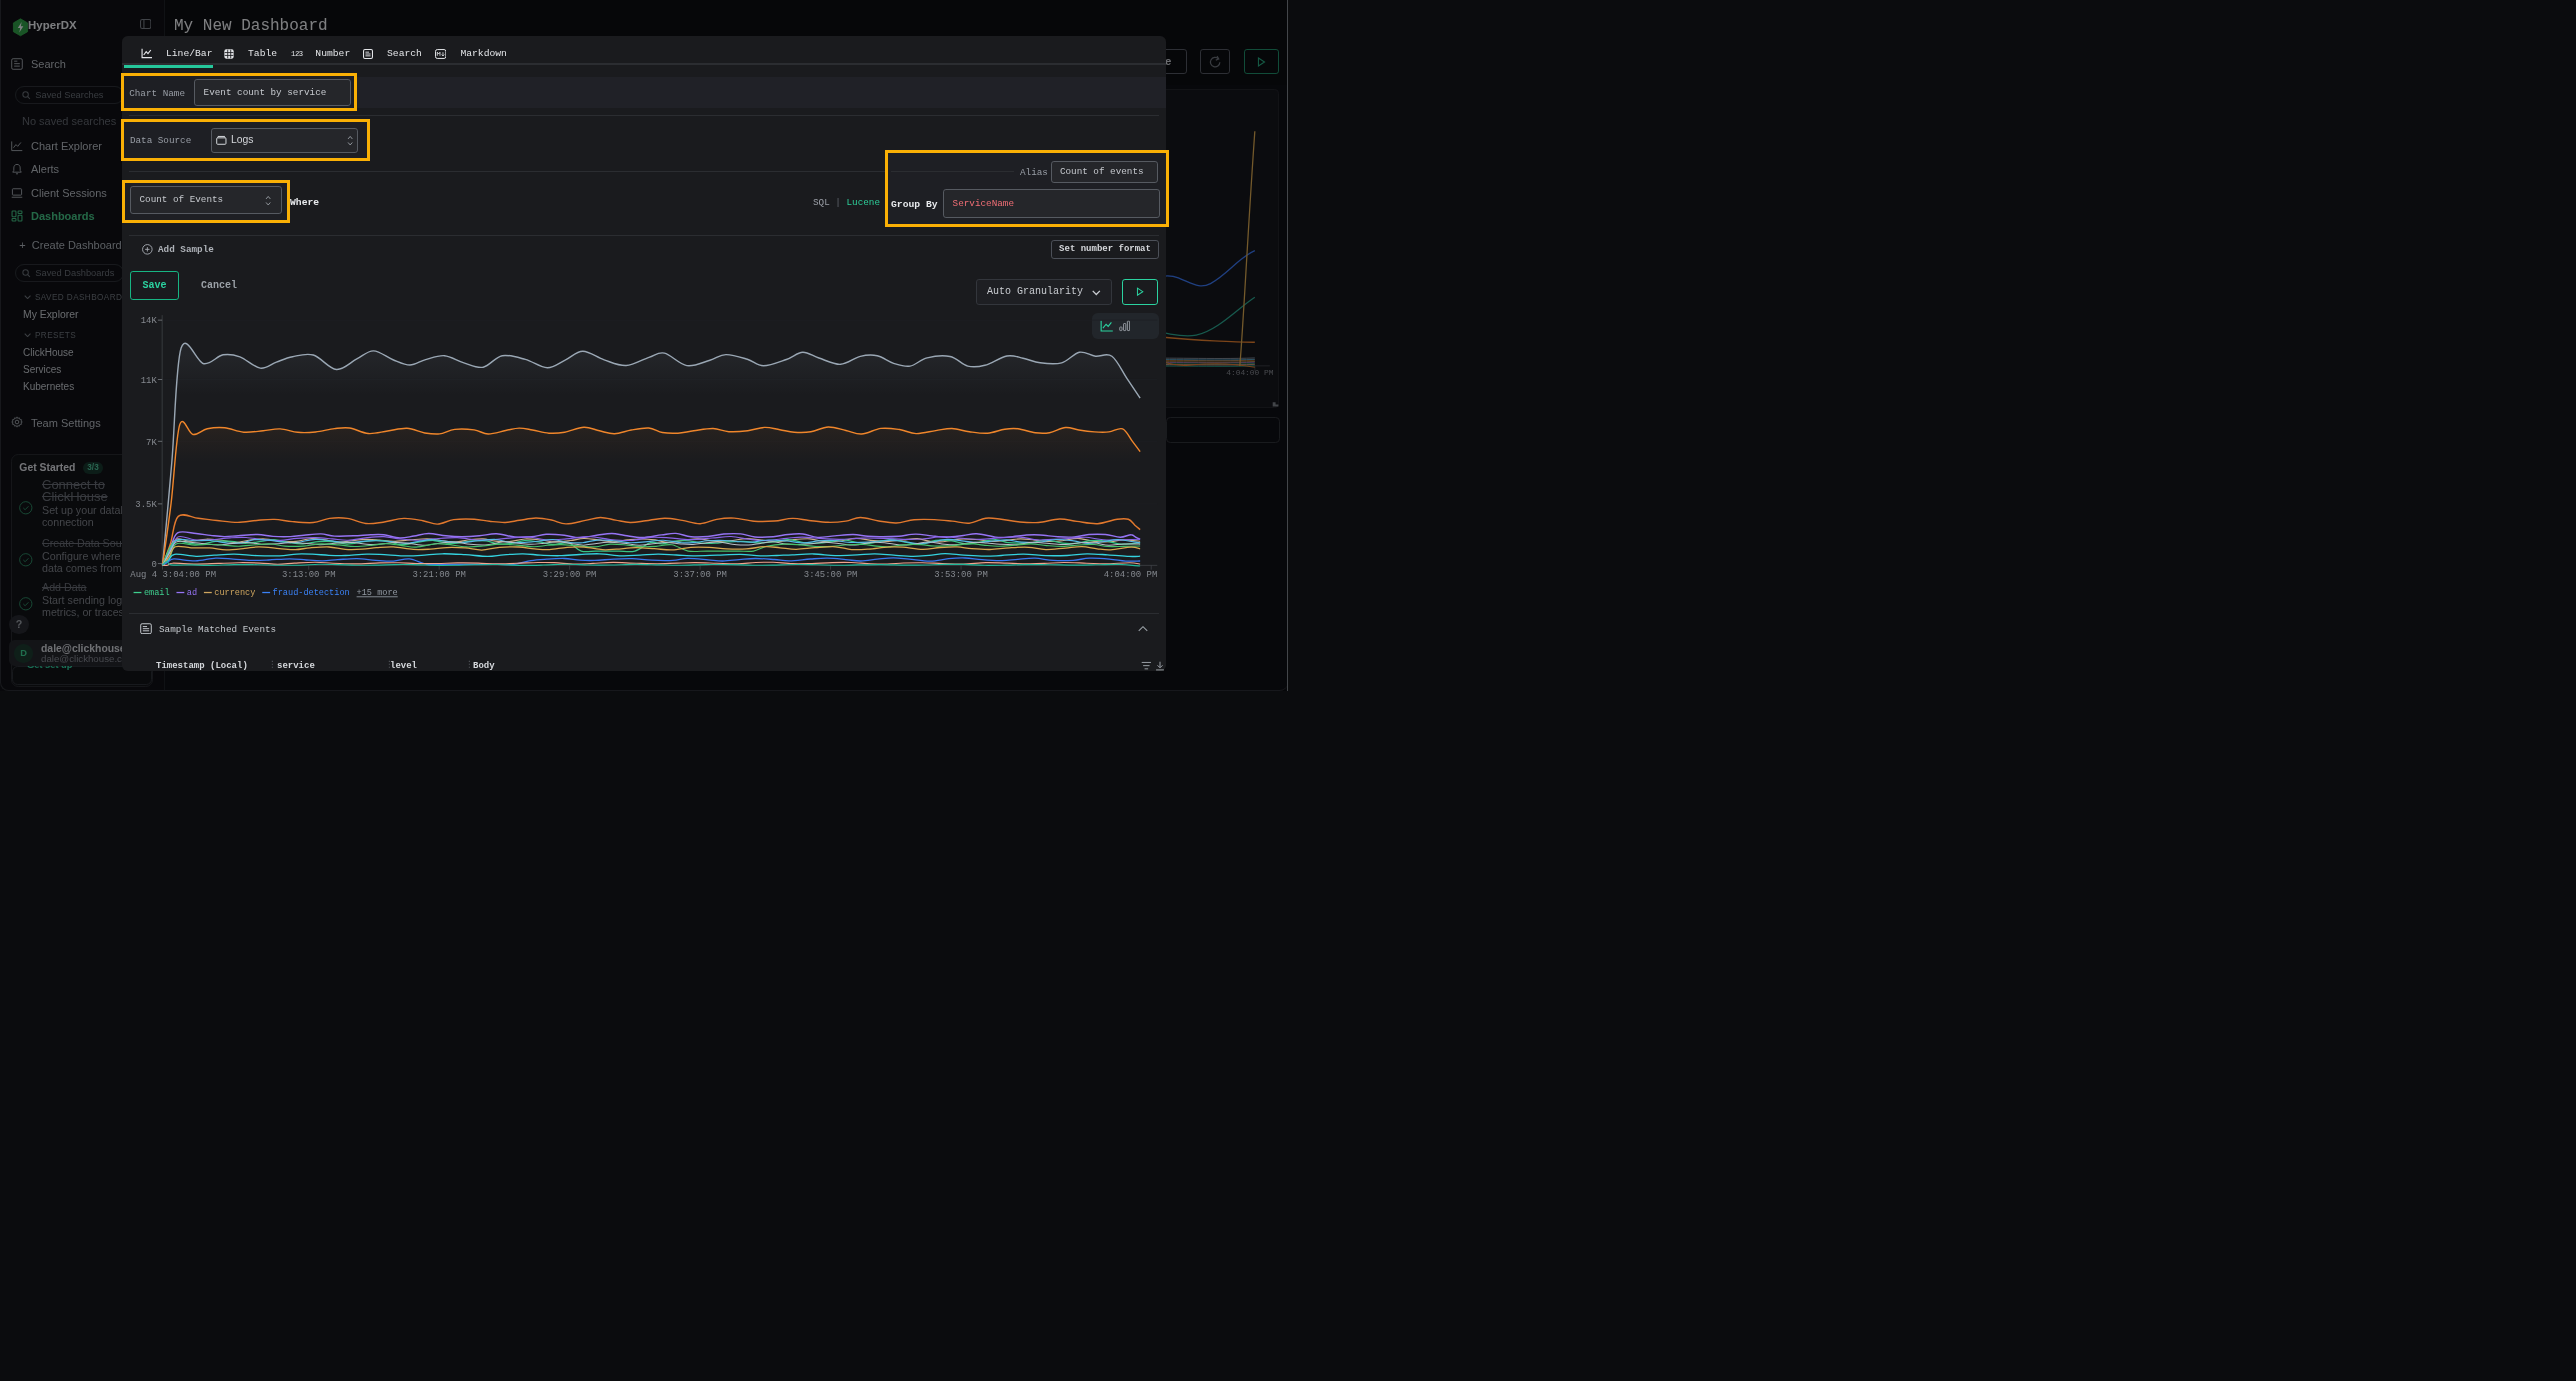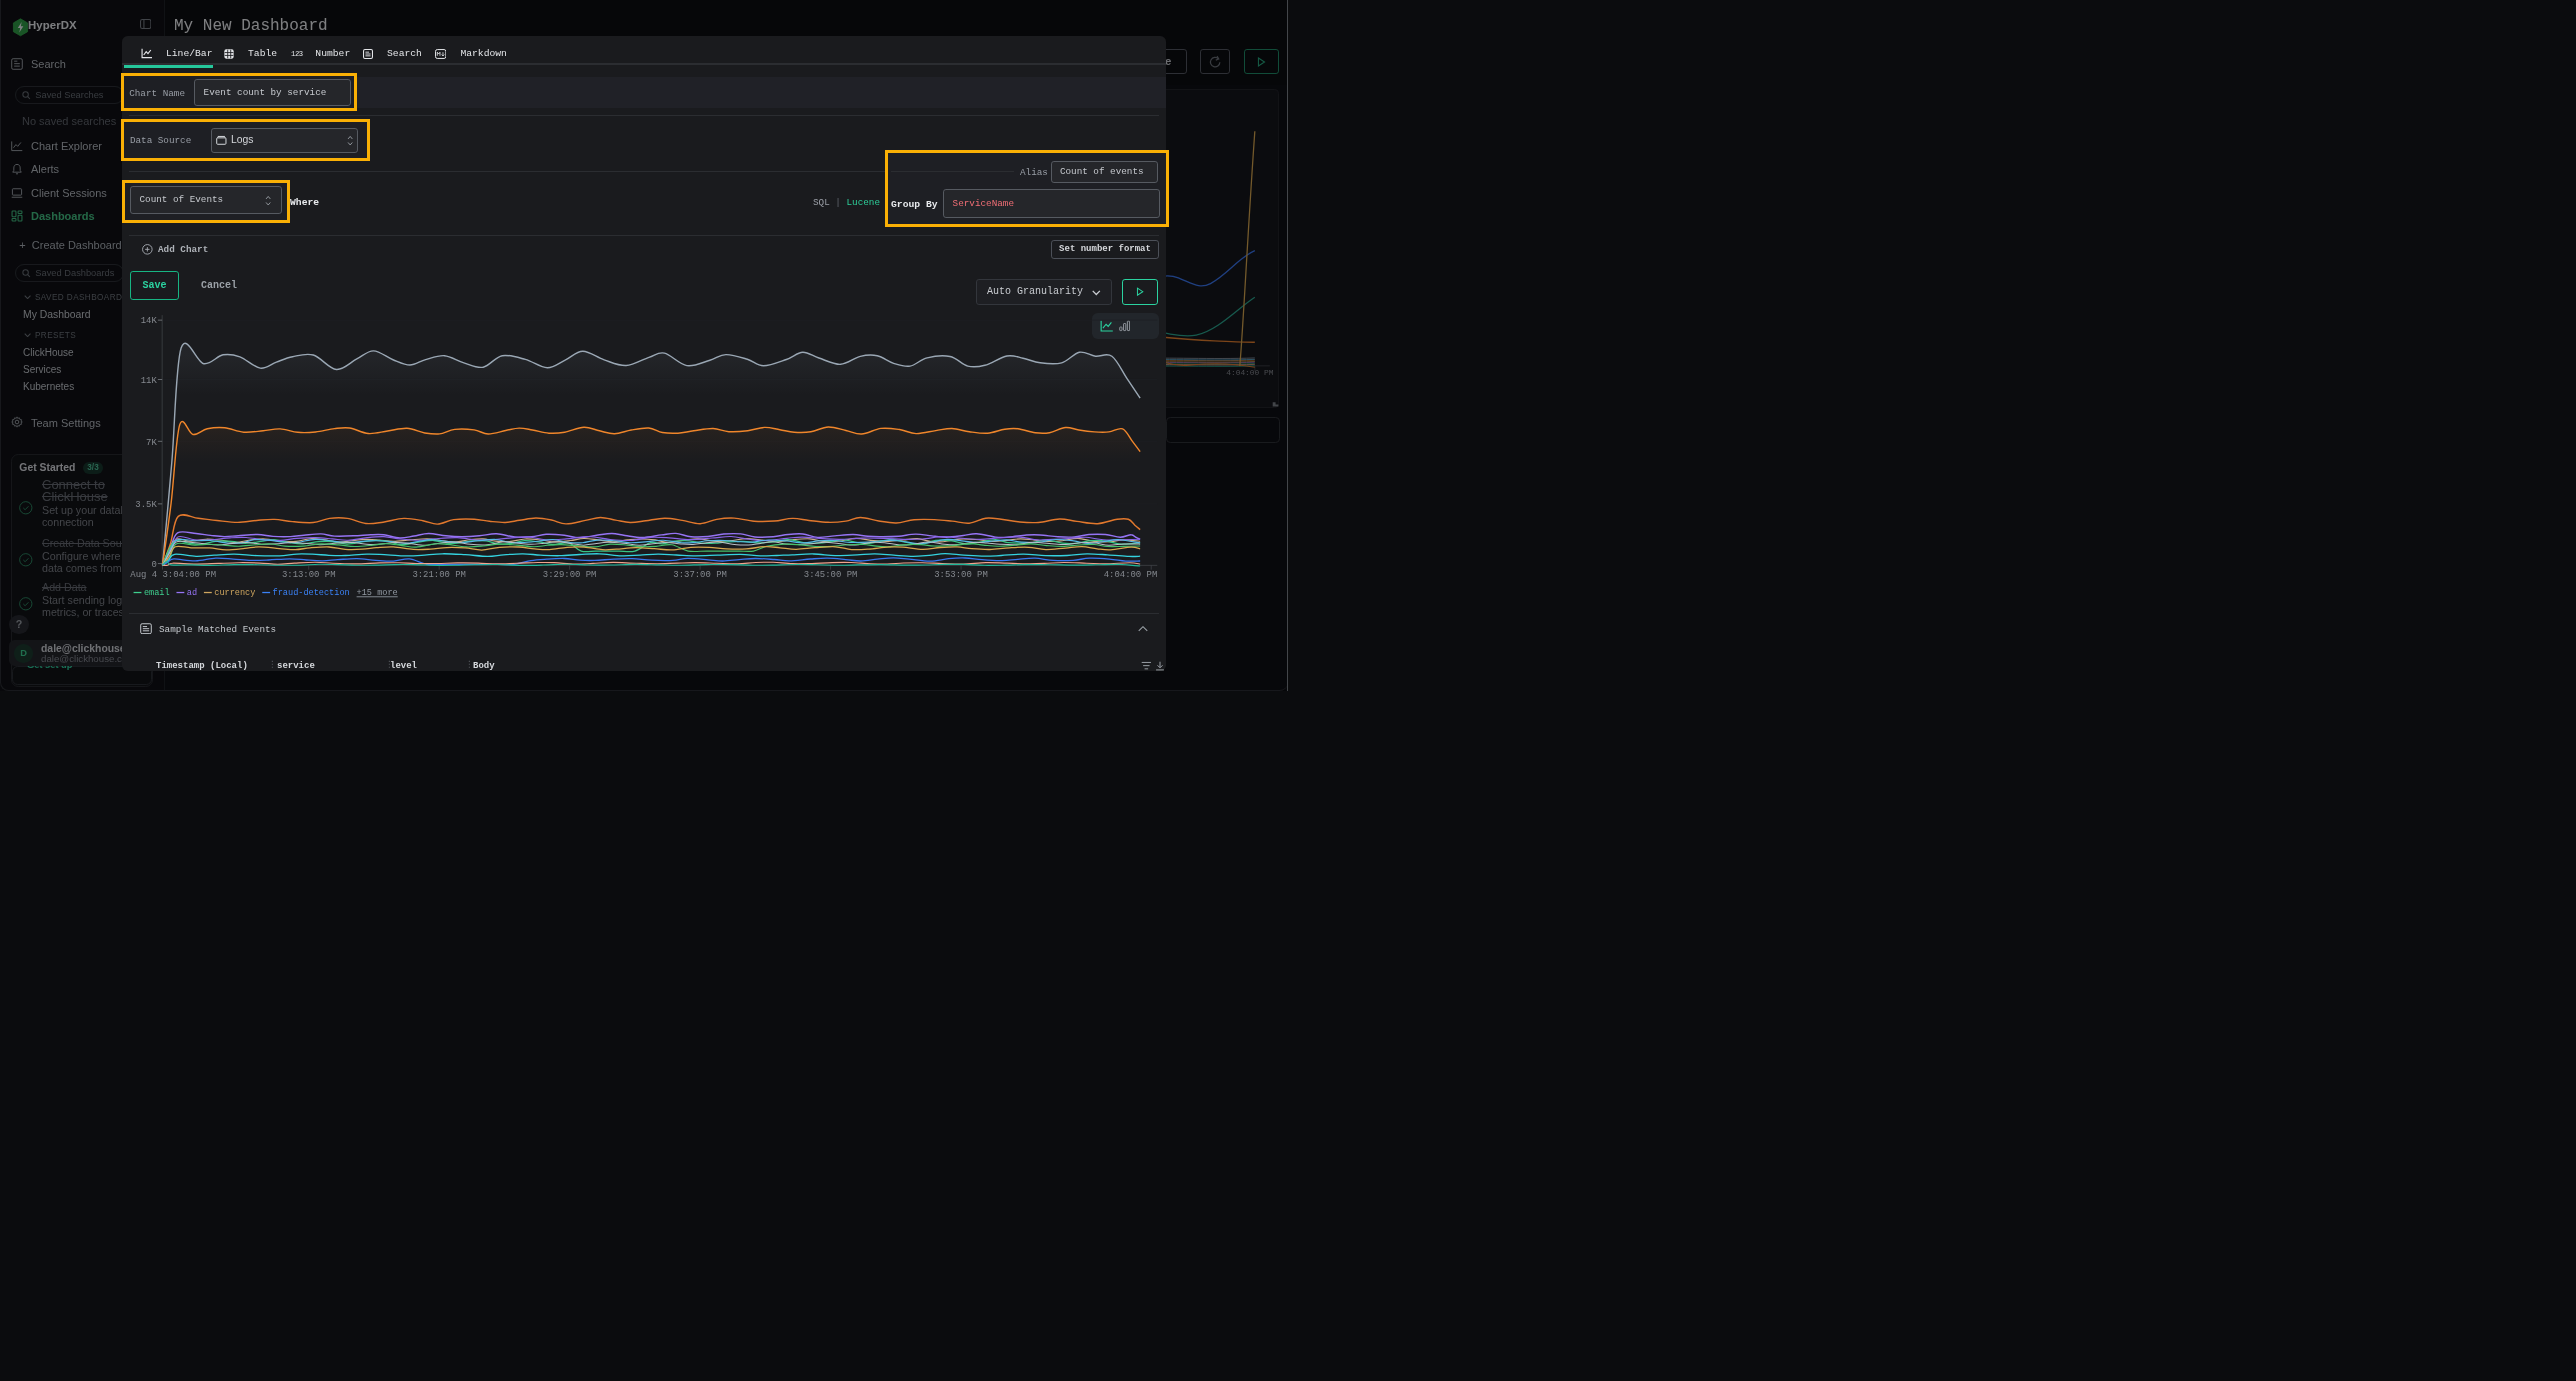--- a/index.html
+++ b/index.html
@@ -76,21 +76,21 @@
 <div class="nav-item" style="top:239px; left:19.3px; color:#aab0b6;">+&nbsp; Create Dashboard</div>
 <div class="pill-input" style="top:264px;">Saved Dashboards</div>
 <svg class="abs" style="left:22px; top:269px;" width="8.6" height="8.6" viewBox="0 0 12 12" fill="none">
       <circle cx="5" cy="5" r="3.8" stroke="#686d74" stroke-width="1.4"></circle>
       <line x1="8" y1="8" x2="11" y2="11" stroke="#686d74" stroke-width="1.4"></line>
     </svg>
 <svg class="abs" style="left:23.6px; top:295px;" width="7.2" height="4.3" viewBox="0 0 10 6" fill="none">
       <path d="M1 1 L5 5 L9 1" stroke="#6f747b" stroke-width="1.5"></path>
     </svg>
 <div class="cap" style="left:35px; top:293px;">SAVED DASHBOARD</div>
-<div class="subitem" style="top:309px; font-size:10.4px; color:#c3c7cc;">My Dashboard</div>
+<div class="subitem" style="top:309px; font-size:10.4px; color:#c3c7cc;">My Explorer</div>
 <svg class="abs" style="left:23.6px; top:333px;" width="7.2" height="4.3" viewBox="0 0 10 6" fill="none">
       <path d="M1 1 L5 5 L9 1" stroke="#6f747b" stroke-width="1.5"></path>
     </svg>
 <div class="cap" style="left:35px; top:331px;">PRESETS</div>
 <div class="subitem" style="top:347px;">ClickHouse</div>
 <div class="subitem" style="top:364px;">Services</div>
 <div class="subitem" style="top:381px;">Kubernetes</div>
 <svg class="abs" style="left:11.4px; top:416px;" width="12" height="12" viewBox="0 0 17 17" fill="none">
       <circle cx="8.5" cy="8.5" r="2.6" stroke="#9aa0a6" stroke-width="1.4"></circle>
       <path d="M8.5 1.2 L9.6 3.4 L11.9 2.6 L12.6 5 L15 5.3 L14.2 7.6 L16 8.5 L14.2 9.4 L15 11.7 L12.6 12 L11.9 14.4 L9.6 13.6 L8.5 15.8 L7.4 13.6 L5.1 14.4 L4.4 12 L2 11.7 L2.8 9.4 L1 8.5 L2.8 7.6 L2 5.3 L4.4 5 L5.1 2.6 L7.4 3.4 Z" stroke="#9aa0a6" stroke-width="1.2"></path>
@@ -235,21 +235,21 @@
       <path d="M1.5 10.5 L4.5 14 L7.5 10.5" stroke="#9aa0a6" stroke-width="1.3"></path>
     </svg>
 <div class="abs bold" style="left:168px; top:161px; color:#e8eaed; font-size:9.7px;">Where</div>
 <div class="abs" style="left:691px; top:161px; color:#9b9fa7; font-size:9.3px;">SQL <span style="color:#62666e;">|</span> <span style="color:#2dcf9a;">Lucene</span></div>
 <div class="divider" style="top:199px;"></div>
 <svg class="abs" style="left:20px; top:208px;" width="10.7" height="10.7" viewBox="0 0 15 15" fill="none">
       <circle cx="7.5" cy="7.5" r="6.7" stroke="#a6abb2" stroke-width="1.3"></circle>
       <line x1="7.5" y1="4.4" x2="7.5" y2="10.6" stroke="#a6abb2" stroke-width="1.3"></line>
       <line x1="4.4" y1="7.5" x2="10.6" y2="7.5" stroke="#a6abb2" stroke-width="1.3"></line>
     </svg>
-<div class="abs bold" style="left:36px; top:208px; color:#aeb2b8; font-size:9.3px;">Add Chart</div>
+<div class="abs bold" style="left:36px; top:208px; color:#aeb2b8; font-size:9.3px;">Add Sample</div>
 <div class="abs bold" style="left:929px; top:204px; width:108px; height:18.6px; border:0.7px solid #4c5058; border-radius:2.9px; color:#d6d8dc; font-size:9px; text-align:center; line-height:17px;">Set number format</div>
 <div class="abs bold" style="left:7.9px; top:235px; width:49px; height:29px; border:0.7px solid #17b583; border-radius:2.9px; color:#2bd3a0; font-size:10px; text-align:center; line-height:28px;">Save</div>
 <div class="abs bold" style="left:79px; top:244px; color:#9aa0a6; font-size:10px;">Cancel</div>
 <div class="abs" style="left:854px; top:243px; width:136px; height:26px; background:#1e1f23; border:0.7px solid #33363c; border-radius:2.9px; color:#c9ccd1; font-size:10px; line-height:24px; padding-left:10px;">Auto Granularity</div>
 <svg class="abs" style="left:970px; top:254px;" width="8.6" height="5.7" viewBox="0 0 12 8" fill="none">
       <path d="M1 1.2 L6 6.4 L11 1.2" stroke="#c9ccd1" stroke-width="1.8"></path>
     </svg>
 <div class="abs" style="left:1000px; top:243px; width:36px; height:26px; border:1.1px solid #2bd3a0; border-radius:2.9px;"></div>
 <svg class="abs" style="left:1014px; top:251px;" width="7.9" height="9.3" viewBox="0 0 11 13" fill="none">
       <path d="M2 1.5 L9.5 6.5 L2 11.5 Z" stroke="#2bd3a0" stroke-width="1.4"></path>

